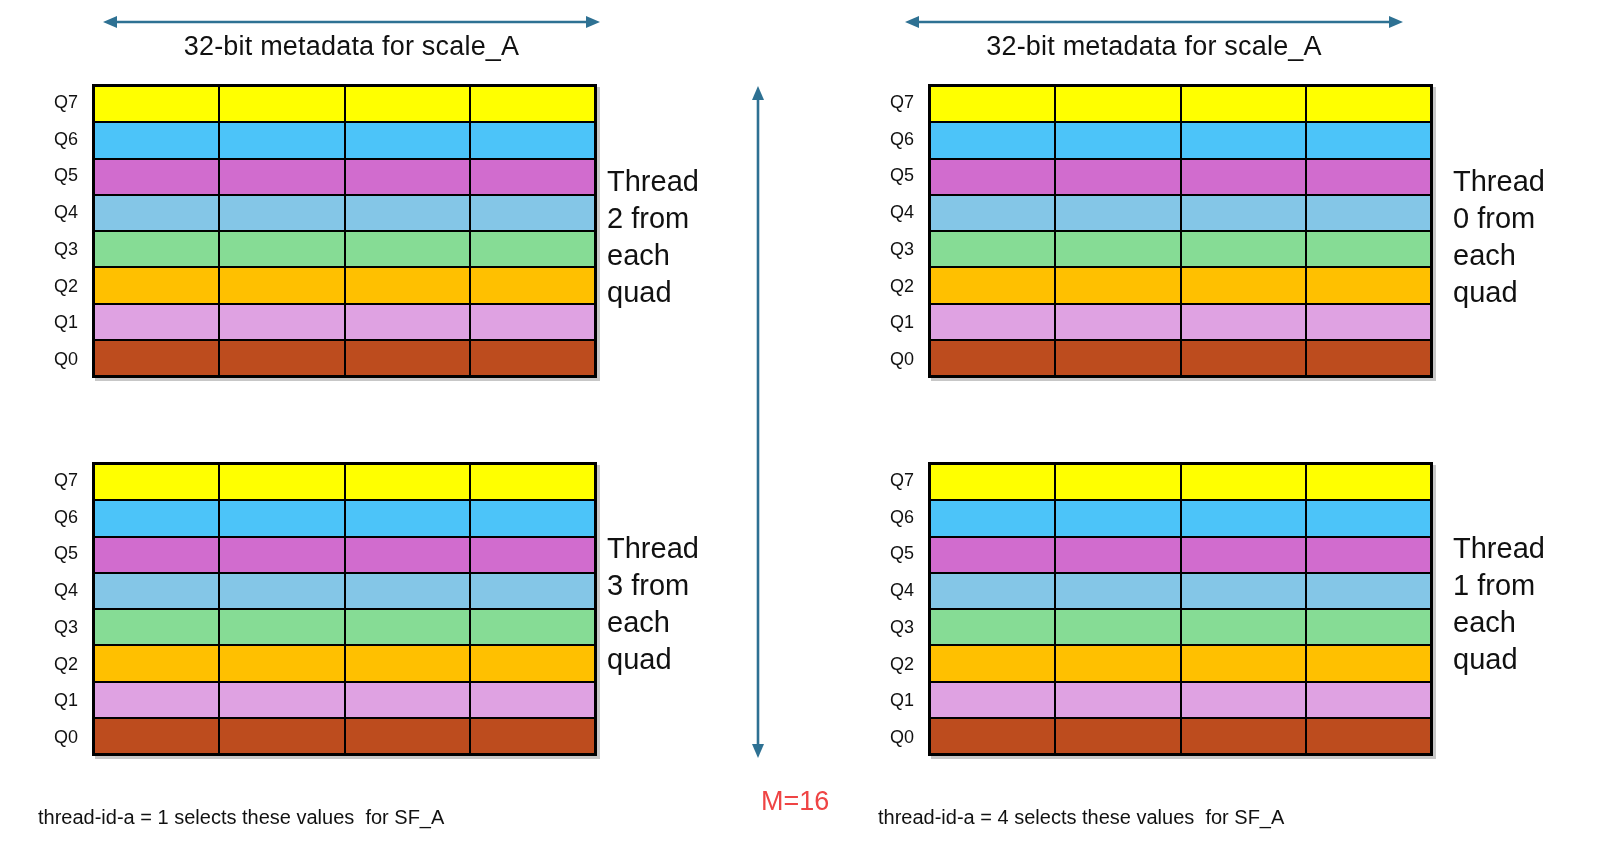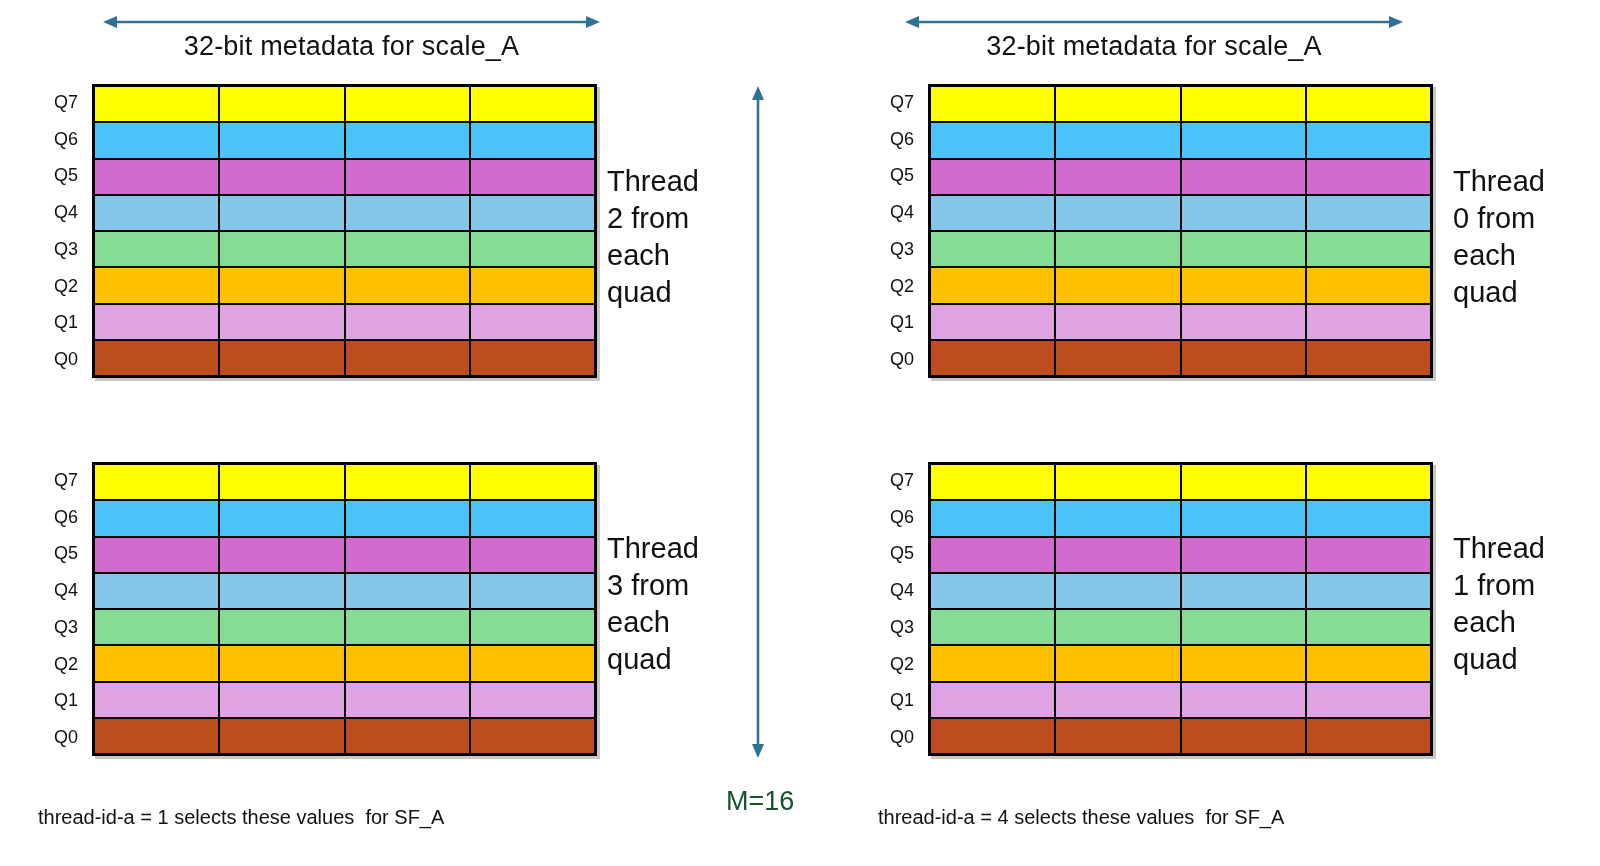--- a/index.html
+++ b/index.html
@@ -2,21 +2,21 @@
 <html><head>
 <meta charset="utf-8">
 <style>
   html,body { margin:0; padding:0; background:#ffffff; }
   body { font-family:"Liberation Sans", sans-serif; color:#000; }
   .canvas { position:relative; width:1600px; height:866px; background:#fff; overflow:hidden;border-radius:27px; }
 
   .title { position:absolute; text-align:center; font-size:27px; letter-spacing:0.2px; color:#111; }
   .caption { position:absolute; font-size:20px; white-space:pre; color:#111; }
   .note { position:absolute; font-size:29px; line-height:37px; white-space:pre-line; color:#111; }
-  .mlabel { position:absolute; font-size:27px; color:#14532d; }
+  .mlabel { position:absolute; font-size:27px; color:#ef4444;margin-left:35px; }
 
   .harrow, .varrow { position:absolute; display:block; }
 
   .gridwrap { position:absolute; display:flex;justify-content:center; }
   .qlabels { width:50px; margin-right:14px; height:294px; display:flex; flex-direction:column; }
   .qlabels .rl { flex:1; display:flex; align-items:center; justify-content:flex-end; font-size:18px; color:#111; }
   .qtable {
     width:505px; height:294px; box-sizing:border-box;
     border:2px solid #000; display:flex; flex-direction:column;
     box-shadow:3px 3px 0 rgba(130,130,130,0.45);

